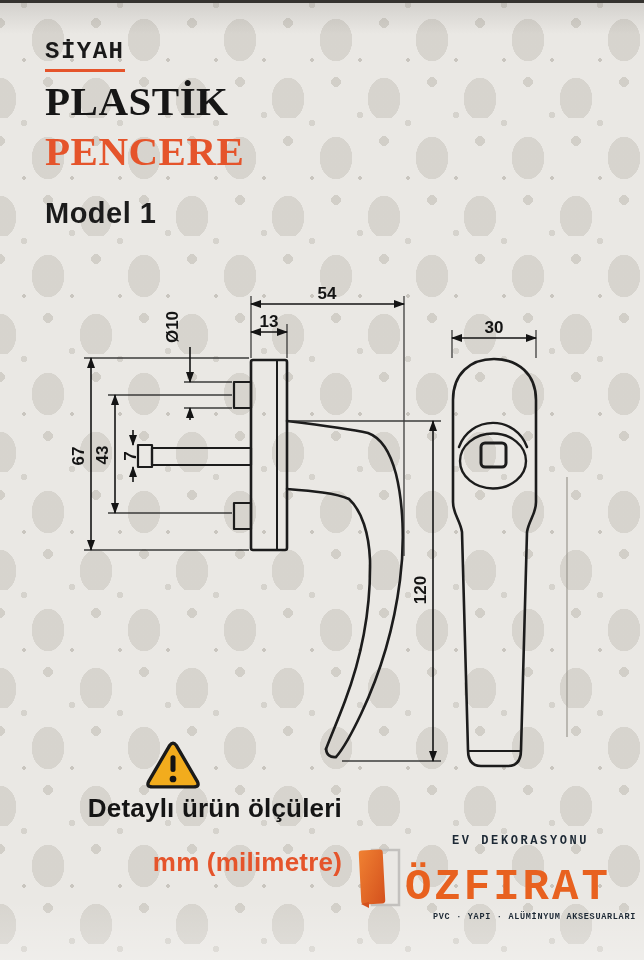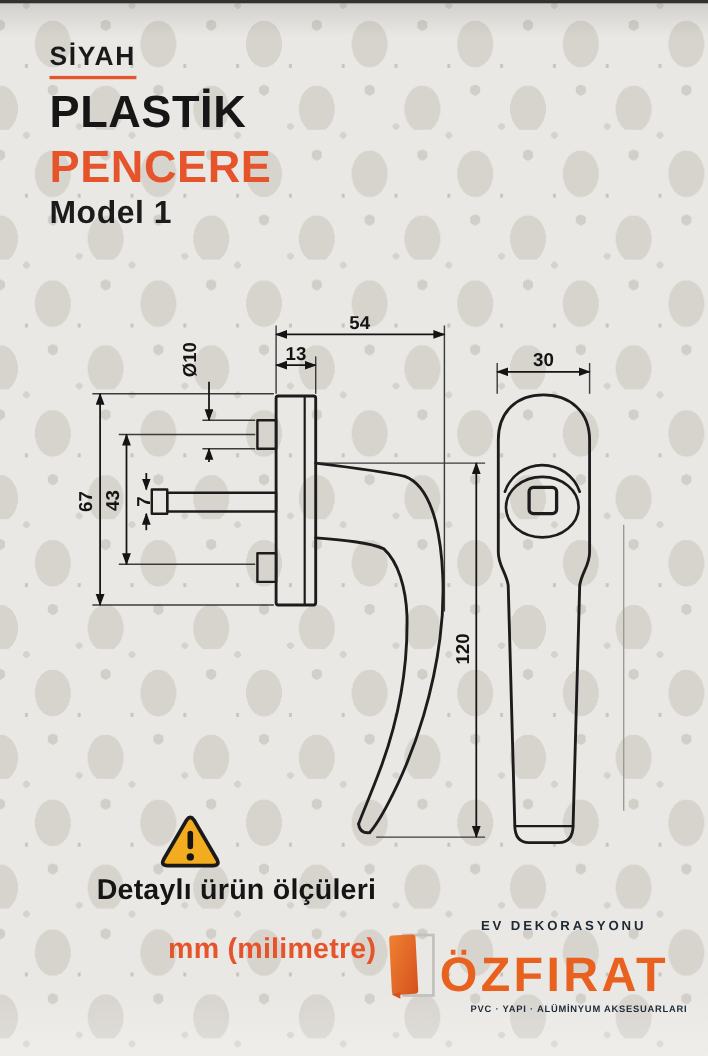--- a/index.html
+++ b/index.html
@@ -27,38 +27,38 @@
     background:linear-gradient(180deg, rgba(80,76,72,.16) 0px, rgba(80,76,72,0) 34px),
                linear-gradient(0deg,  rgba(255,255,255,.25) 0px, rgba(255,255,255,0) 60px);
     pointer-events:none;
   }
   .topbar{position:absolute;left:0;top:0;width:100%;height:3px;background:#34322f;}
 
   
   .headline{position:absolute;left:45px;top:40px;line-height:1;}
   .tag{
     display:inline-block;font-size:24px;font-weight:700;color:#191919;
-    letter-spacing:1.5px;padding-bottom:5px;border-bottom:3px solid #E5542B;
+    letter-spacing:1.5px;padding-bottom:5px;border-bottom:3px solid #E5542B;font-family:Liberation Mono, monospace;
   }
-  .big{font-size:41px;font-weight:800;letter-spacing:.5px;color:#161616;margin-top:9px;}
+  .big{font-size:41px;font-weight:800;letter-spacing:.5px;color:#161616;margin-top:9px;font-family:Liberation Serif, serif;}
   .big.orange{color:#E5542B;}
-  .model{font-size:29px;font-weight:600;color:#1b1b1b;margin-top:8px;letter-spacing:.5px;}
+  .model{font-size:29px;font-weight:600;color:#1b1b1b;margin-top:27px;letter-spacing:.5px;}
 
   
   .drawing{position:absolute;left:60px;top:275px;}
   .dimtext{font-family:"Liberation Sans",sans-serif;font-size:17px;font-weight:700;fill:#141414;}
 
   
   .warning{position:absolute;left:145px;top:740px;}
   .notice{position:absolute;left:0px;top:792px;width:342px;text-align:right;line-height:33px;}
   .notice .n{font-size:26px;font-weight:700;color:#151515;letter-spacing:.2px;}
   .notice .n.orange{color:#E5542B;margin-top:21px;}
 
   
-  .logo{position:absolute;right:19px;bottom:38px;display:flex;align-items:center;}
+  .logo{position:absolute;right:8px;bottom:38px;display:flex;align-items:center;font-family:Liberation Mono, monospace;}
   .logo .texts{margin-left:2px;}
   .logo .top{
     font-size:12px;font-weight:800;color:#1D2935;letter-spacing:2.6px;
     text-align:center;white-space:nowrap;
   }
   .logo .brand{
     font-size:44px;font-weight:800;color:#E8611F;letter-spacing:3px;
     line-height:1.0;margin-top:17px;white-space:nowrap;
   }
   .logo .bottom{

